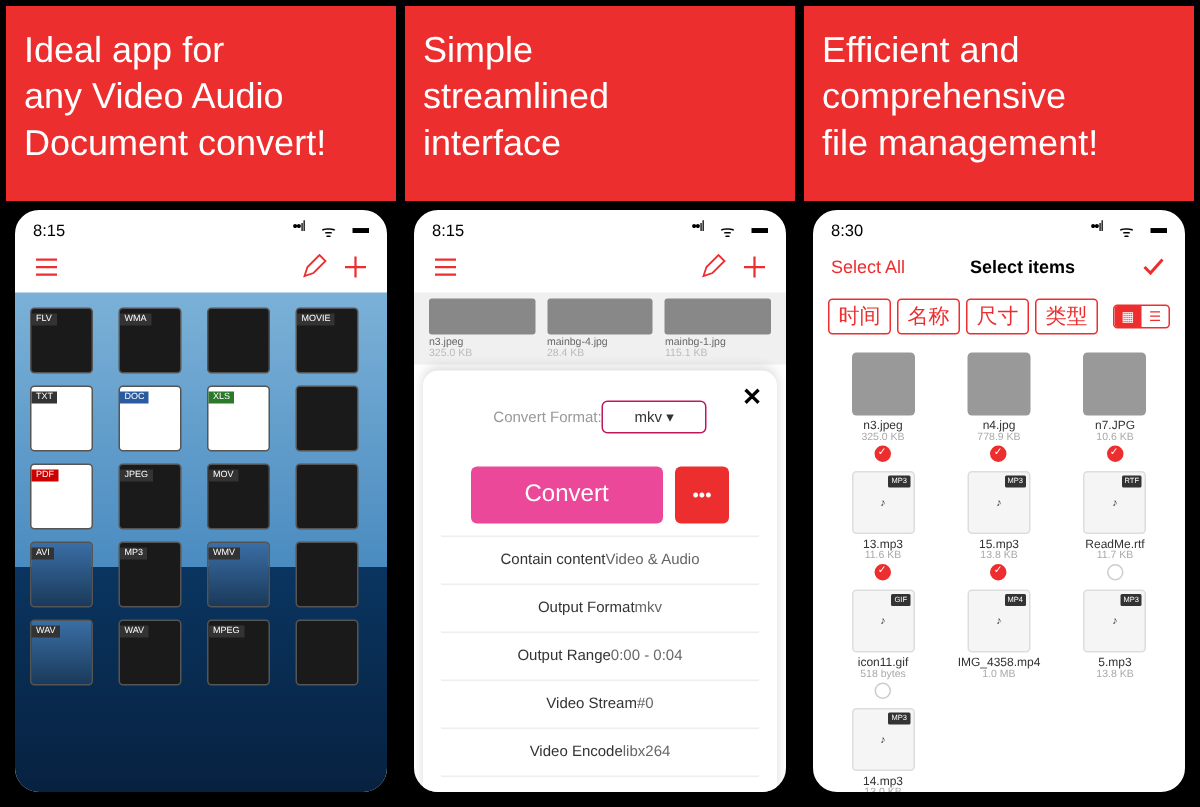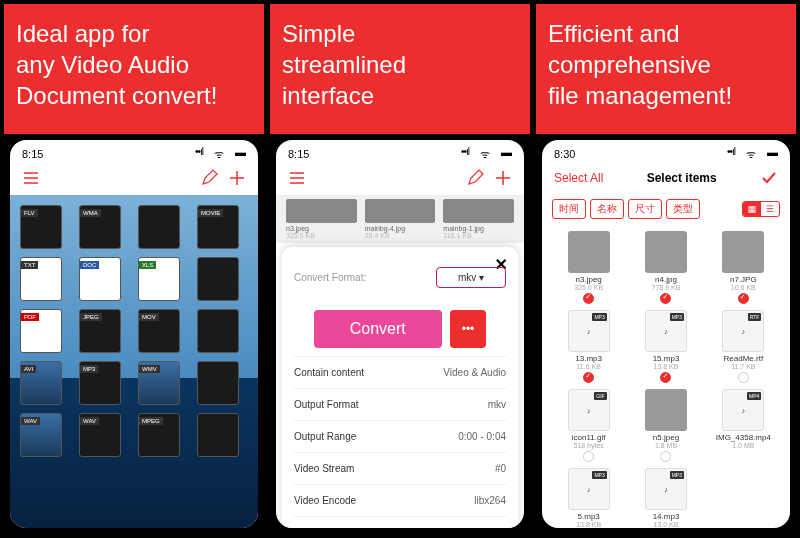--- a/index.html
+++ b/index.html
@@ -22,33 +22,33 @@
 .fileicon.white{background:#fff}
 .fileicon.red .tag{background:#c00}
 .fileicon.green .tag{background:#2a7a2a}
 .fileicon.bluetag .tag{background:#2a5aa0}
 
 .thumbrow{display:flex;gap:8px;padding:4px 10px;background:#f0f0f0}
 .thumbcell{flex:1;font-size:7px;color:#666}
 .thumbimg{height:24px;background:#888;border-radius:2px;margin-bottom:2px}
 .sheet{background:#fff;border-radius:10px 10px 0 0;margin:4px 6px 0;padding:10px 12px;box-shadow:0 -2px 8px rgba(0,0,0,.15);position:relative;flex:1}
 .sheet .close{position:absolute;top:8px;right:10px;font-size:16px;font-weight:bold}
-.formrow{display:flex;justify-content:space-between;align-items:center;font-size:10px;color:#333;padding:10px 0;border-bottom:1px solid #eee}
+.formrow{display:flex;justify-content:center;align-items:center;font-size:10px;color:#333;padding:10px 0;border-bottom:1px solid #eee}
 .formrow.noborder{border:none}
 .formlabel{color:#999}
 .dropdown{border:1px solid #be185d;border-radius:4px;padding:4px 18px;font-size:10px;min-width:70px;text-align:center;position:relative}
 .btn-convert{background:#ec4899;color:#fff;border:none;padding:10px 36px;border-radius:4px;font-size:16px}
 .btn-more{background:#ed2e2e;color:#fff;border:none;padding:10px 12px;border-radius:4px;font-size:12px}
 .btnrow{display:flex;gap:8px;justify-content:center;padding:12px 0 8px;border-bottom:1px solid #eee}
 
 .selbar{display:flex;align-items:center;padding:6px 12px 8px;font-size:12px}
 .selall{color:#ed2e2e}
 .seltitle{flex:1;text-align:center;font-weight:600}
 .pillbar{display:flex;gap:4px;padding:4px 10px 6px;align-items:center}
-.pill{border:1px solid #ed2e2e;color:#ed2e2e;font-size:10px;padding:2px 6px;border-radius:3px}
+.pill{border:1px solid #ed2e2e;color:#ed2e2e;font-size:14px;padding:2px 6px;border-radius:3px}
 .viewtoggle{margin-left:auto;display:flex;border:1px solid #ed2e2e;border-radius:3px;overflow:hidden}
 .vt{width:18px;height:14px;font-size:9px;display:flex;align-items:center;justify-content:center}
 .vt.active{background:#ed2e2e;color:#fff}
 .vt.inactive{color:#ed2e2e}
 .grid3{flex:1;display:grid;grid-template-columns:repeat(3,1fr);gap:6px 4px;padding:6px 10px;overflow:hidden;align-content:start}
 .gitem{display:flex;flex-direction:column;align-items:center;font-size:8px;color:#333}
 .gimg{width:42px;height:42px;border-radius:3px;background:#999;margin-bottom:2px;display:flex;align-items:center;justify-content:center;font-size:7px;position:relative}
 .gimg.doc{background:#f5f5f5;border:1px solid #ddd}
 .gimg .badge{position:absolute;top:2px;right:2px;background:#333;color:#fff;font-size:5px;padding:1px 2px;border-radius:1px}
 .gsize{color:#aaa;font-size:7px}
@@ -291,26 +291,20 @@
           <div class="gsize">11.7 KB</div>
           <div class="sel "></div>
         </div>
         <div class="gitem">
           <div class="gimg doc"><span class="badge">GIF</span>♪</div>
           <div>icon11.gif</div>
           <div class="gsize">518 bytes</div>
           <div class="sel "></div>
         </div>
         <div class="gitem">
-          <div class="gimg "></div>
-          <div>n5.jpeg</div>
-          <div class="gsize">1.8 MB</div>
-          <div class="sel "></div>
-        </div>
-        <div class="gitem">
           <div class="gimg doc"><span class="badge">MP4</span>♪</div>
           <div>IMG_4358.mp4</div>
           <div class="gsize">1.0 MB</div>
         </div>
         <div class="gitem">
           <div class="gimg doc"><span class="badge">MP3</span>♪</div>
           <div>5.mp3</div>
           <div class="gsize">13.8 KB</div>
         </div>
         <div class="gitem">

